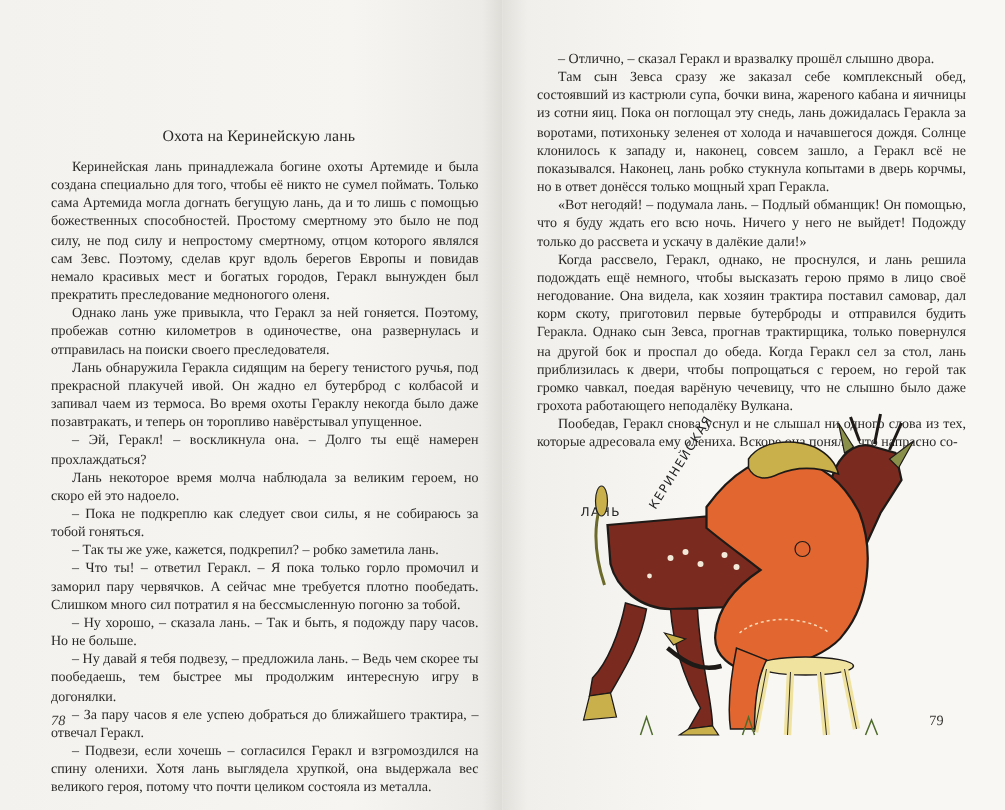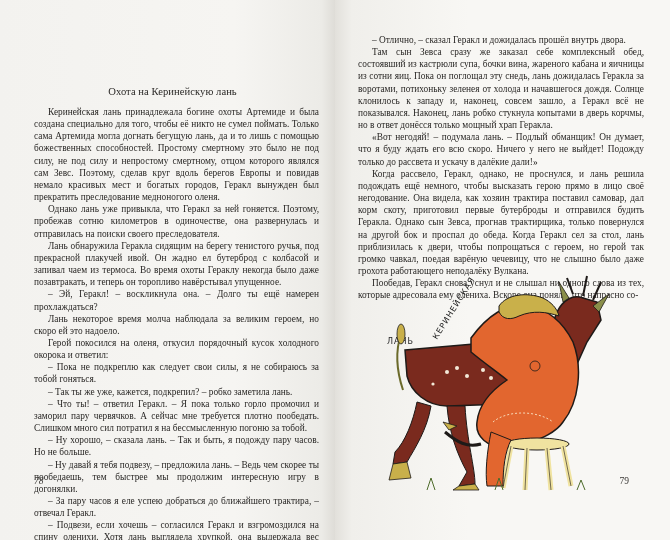--- a/index.html
+++ b/index.html
@@ -49,38 +49,37 @@
 <div class="spread">
 
   <div class="page page-left">
     <div class="title">Охота на Керинейскую лань</div>
     <div class="text">
       <p>Керинейская лань принадлежала богине охоты Артемиде и была создана специально для того, чтобы её никто не сумел поймать. Только сама Артемида могла догнать бегущую лань, да и то лишь с помощью божественных способностей. Простому смертному это было не под силу, не под силу и непростому смертному, отцом которого являлся сам Зевс. Поэтому, сделав круг вдоль берегов Европы и повидав немало красивых мест и богатых городов, Геракл вынужден был прекратить преследование медноногого оленя.</p>
       <p>Однако лань уже привыкла, что Геракл за ней гоняется. Поэтому, пробежав сотню километров в одиночестве, она развернулась и отправилась на поиски своего преследователя.</p>
       <p>Лань обнаружила Геракла сидящим на берегу тенистого ручья, под прекрасной плакучей ивой. Он жадно ел бутерброд с колбасой и запивал чаем из термоса. Во время охоты Гераклу некогда было даже позавтракать, и теперь он торопливо навёрстывал упущенное.</p>
       <p>– Эй, Геракл! – воскликнула она. – Долго ты ещё намерен прохлаждаться?</p>
       <p>Лань некоторое время молча наблюдала за великим героем, но скоро ей это надоело.</p>
-      <p>Герой покосился на оленя, откусил порядочный кусок холодного окорока и ответил:</p>
       <p>– Пока не подкреплю как следует свои силы, я не собираюсь за тобой гоняться.</p>
       <p>– Так ты же уже, кажется, подкрепил? – робко заметила лань.</p>
       <p>– Что ты! – ответил Геракл. – Я пока только горло промочил и заморил пару червячков. А сейчас мне требуется плотно пообедать. Слишком много сил потратил я на бессмысленную погоню за тобой.</p>
       <p>– Ну хорошо, – сказала лань. – Так и быть, я подожду пару часов. Но не больше.</p>
       <p>– Ну давай я тебя подвезу, – предложила лань. – Ведь чем скорее ты пообедаешь, тем быстрее мы продолжим интересную игру в догонялки.</p>
       <p>– За пару часов я еле успею добраться до ближайшего трактира, – отвечал Геракл.</p>
       <p>– Подвези, если хочешь – согласился Геракл и взгромоздился на спину оленихи. Хотя лань выглядела хрупкой, она выдержала вес великого героя, потому что почти целиком состояла из металла.</p>
 
     </div>
     <div class="folio folio-left">78</div>
   </div>
 
   <div class="page page-right">
     <div class="text">
-      <p>– Отлично, – сказал Геракл и дожидалась прошёл внутрь двора.</p>
+      <p>– Отлично, – сказал Геракл и вразвалку прошёл слышно двора.</p>
       <p>Там сын Зевса сразу же заказал себе комплексный обед, состоявший из кастрюли супа, бочки вина, жареного кабана и яичницы из сотни яиц. Пока он поглощал эту снедь, лань дожидалась Геракла за воротами, потихоньку зеленея от холода и начавшегося дождя. Солнце клонилось к западу и, наконец, совсем зашло, а Геракл всё не показывался. Наконец, лань робко стукнула копытами в дверь корчмы, но в ответ донёсся только мощный храп Геракла.</p>
-      <p>«Вот негодяй! – подумала лань. – Подлый обманщик! Он думает, что я буду ждать его всю скоро. Ничего у него не выйдет! Подожду только до рассвета и ускачу в далёкие дали!»</p>
+      <p>«Вот негодяй! – подумала лань. – Подлый обманщик! Он помощью, что я буду ждать его всю ночь. Ничего у него не выйдет! Подожду только до рассвета и ускачу в далёкие дали!»</p>
       <p>Когда рассвело, Геракл, однако, не проснулся, и лань решила подождать ещё немного, чтобы высказать герою прямо в лицо своё негодование. Она видела, как хозяин трактира поставил самовар, дал корм скоту, приготовил первые бутерброды и отправился будить Геракла. Однако сын Зевса, прогнав трактирщика, только повернулся на другой бок и проспал до обеда. Когда Геракл сел за стол, лань приблизилась к двери, чтобы попрощаться с героем, но герой так громко чавкал, поедая варёную чечевицу, что не слышно было даже грохота работающего неподалёку Вулкана.</p>
       <p>Пообедав, Геракл снова уснул и не слышал ни одного слова из тех, которые адресовала ему олениха. Вскоре она поняла, что напрасно со-</p>
     </div>
 
     <div class="illustration">
       <svg viewBox="0 0 240 220" xmlns="http://www.w3.org/2000/svg">
 
         <text class="caption-arc" x="0" y="72">ЛАНЬ</text>
         <text class="caption-arc" transform="translate(50,68) rotate(-58)" x="0" y="0">КЕРИНЕЙСКАЯ</text>
 

